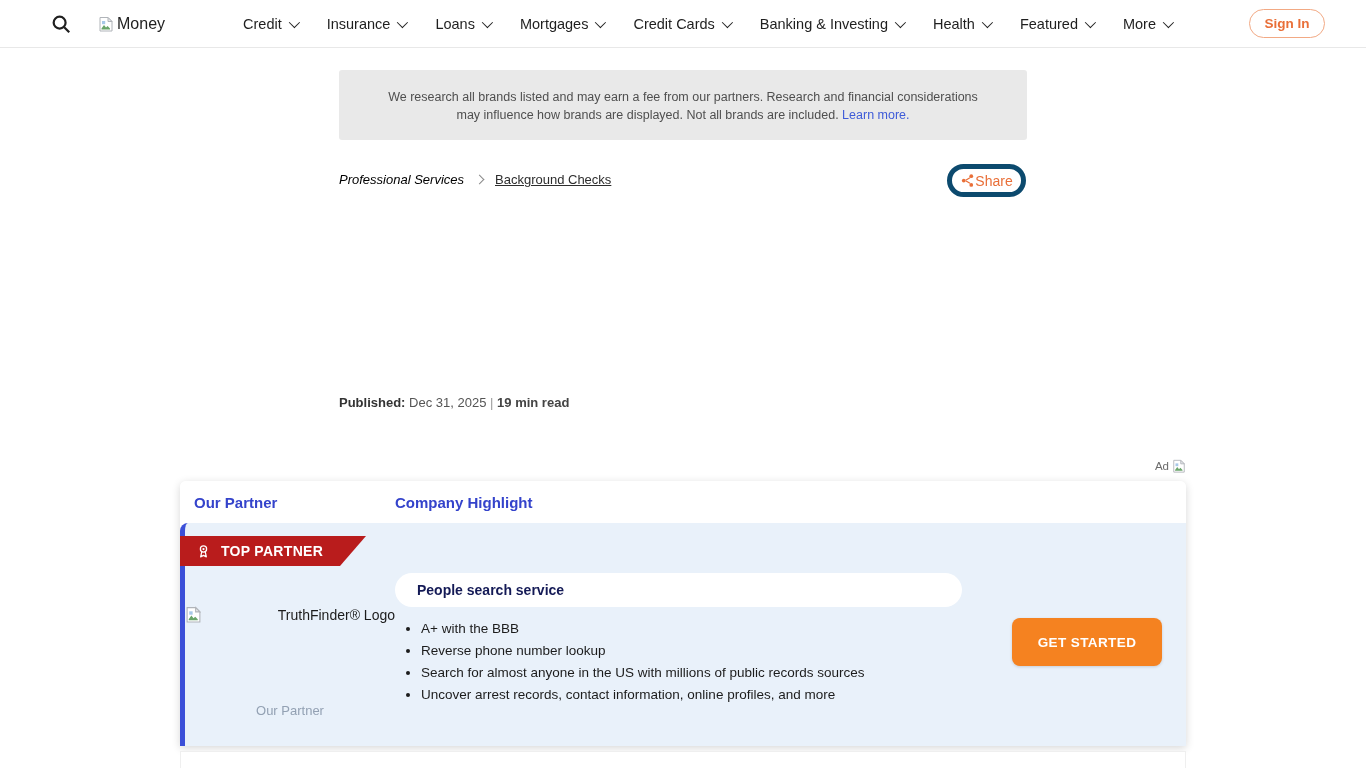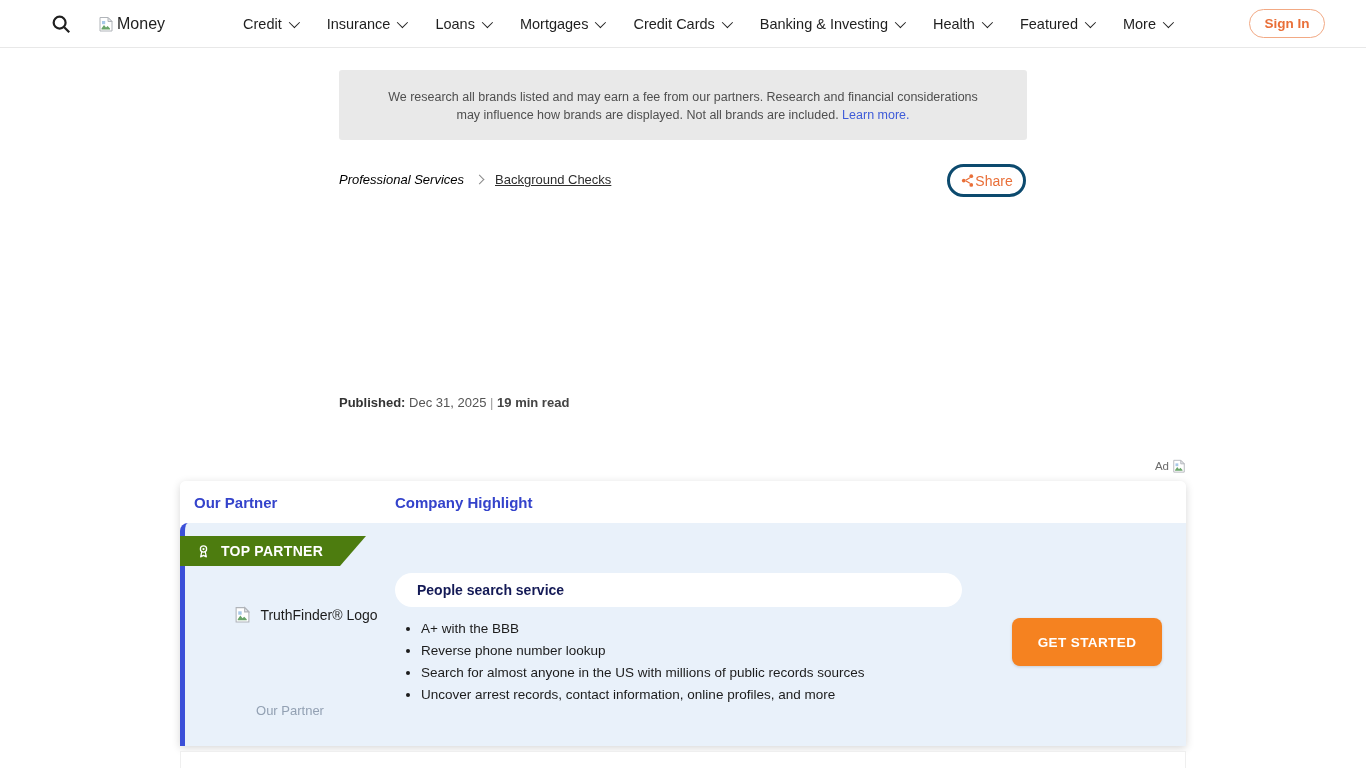--- a/index.html
+++ b/index.html
@@ -25,21 +25,21 @@
               border-radius:3px;box-sizing:border-box;padding:18px 42px;text-align:center;
               font-size:12.5px;line-height:18px;color:#4f4f4f;}
   .disclaimer a{color:#3e5bd8;text-decoration:none;cursor:pointer;}
 
   
   .crumbs{position:absolute;left:339px;top:172px;display:flex;align-items:center;gap:12px;font-size:13px;}
   .crumb-gray{color:#000000;cursor:pointer;font-style:italic;}
   .crumb-sep{width:6px;height:6px;border-right:1.6px solid #8a8a8a;border-top:1.6px solid #8a8a8a;
              transform:rotate(45deg);display:inline-block;}
   .crumb-current{color:#2d2d2d;text-decoration:underline;cursor:pointer;}
-  .share-btn{position:absolute;left:947px;top:164px;width:79px;height:33px;border:3px solid #0c4a6e;
+  .share-btn{position:absolute;left:947px;top:164px;width:79px;height:33px;border:5px solid #0c4a6e;
              border-radius:17px;background:#fff;color:#e96f38;font-size:14px;display:flex;
              align-items:center;justify-content:center;cursor:pointer;box-sizing:border-box;}
 
   
   .title{position:absolute;left:339px;top:230px;width:700px;font-family:"Liberation Serif",serif;
          font-size:41px;line-height:58px;color:#14174f;font-weight:normal;}
   .byline{position:absolute;left:339px;top:373px;font-size:13px;color:#333;}
   .byline .lbl{font-weight:bold;color:#333;}
   .byline a{color:#3c61d2;text-decoration:none;cursor:pointer;}
   .byline .sep{color:#8a8a8a;}
@@ -53,27 +53,27 @@
           font-size:11.5px;color:#6b6b6b;}
 
   
   .pcard{position:absolute;left:180px;top:481px;width:1006px;box-shadow:0 2px 9px rgba(0,0,0,.16);
          border-radius:6px 6px 0 0;}
   .pcard-head{height:42px;background:#fff;display:flex;align-items:center;border-radius:6px 6px 0 0;}
   .pcard-head .col1{width:215px;box-sizing:border-box;padding-left:14px;font-size:15px;font-weight:bold;color:#3443cb;}
   .pcard-head .col2{font-size:15px;font-weight:bold;color:#3443cb;}
   .pcard-body{position:relative;height:223px;background:#e9f1fa;border-left:5px solid #3b4fd8;
               box-sizing:border-box;border-top-left-radius:8px;}
-  .badge{position:absolute;left:-5px;top:13px;height:30px;width:186px;background:#4d7c0f;
+  .badge{position:absolute;left:-5px;top:13px;height:30px;width:186px;background:#b91c1c;
          clip-path:polygon(0 0,100% 0,calc(100% - 26px) 100%,0 100%);
          display:flex;align-items:center;gap:9px;padding-left:15px;box-sizing:border-box;
          color:#fff;font-weight:bold;font-size:14px;letter-spacing:.3px;}
   .left-col{position:absolute;left:0;top:0;width:210px;height:100%;}
-  .logo-row{position:absolute;top:83px;left:0;width:100%;display:flex;justify-content:center;
-            align-items:center;gap:9px;font-size:14px;color:#1c1c1c;cursor:pointer;padding-left:16px;}
+  .logo-row{position:absolute;top:83px;left:0;width:100%;display:flex;justify-content:space-between;
+            align-items:center;gap:9px;font-size:14px;color:#1c1c1c;cursor:pointer;}
   .partner-caption{position:absolute;bottom:28px;left:0;width:100%;text-align:center;
                    font-size:13px;color:#93a1b3;}
   .pill{position:absolute;left:210px;top:50px;width:567px;height:34px;background:#fff;border-radius:17px;
         line-height:34px;padding-left:22px;box-sizing:border-box;font-size:14px;font-weight:bold;color:#141a56;}
   .bullets{position:absolute;left:222px;top:98px;margin:0;padding:0 0 0 14px;width:560px;}
   .bullets li{font-size:13.5px;color:#1c1c1c;line-height:16px;margin-bottom:6px;}
   .cta{position:absolute;right:24px;top:95px;width:150px;height:48px;background:#f58220;border:none;
        border-radius:8px;color:#fff;font-weight:bold;font-size:13.5px;letter-spacing:.4px;
        font-family:"Liberation Sans",sans-serif;cursor:pointer;box-shadow:0 1px 3px rgba(0,0,0,.15);}
   .next-row{position:absolute;left:180px;top:751px;width:1006px;height:17px;background:#fff;

